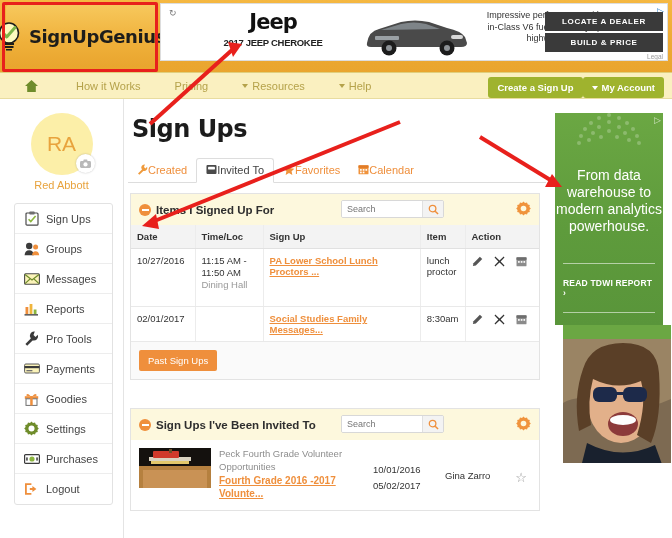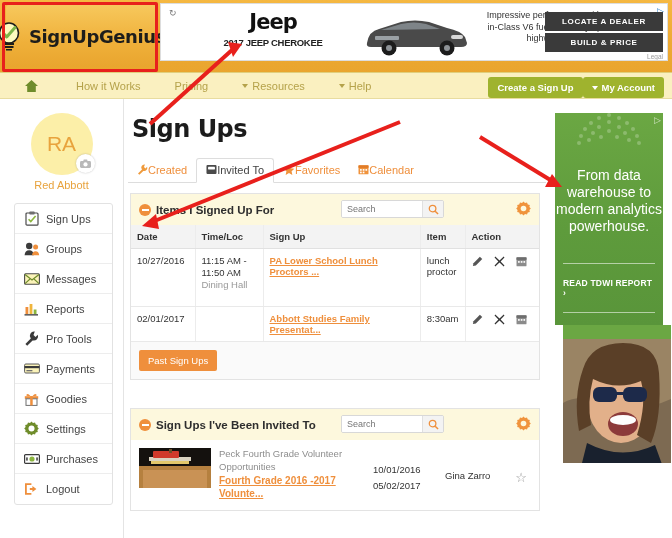--- a/index.html
+++ b/index.html
@@ -576,21 +576,21 @@
                   <rect x="5.6" y="6" width="2" height="2" fill="#fff"></rect>
                   <rect x="8.8" y="6" width="2" height="2" fill="#fff"></rect>
                 </svg>
               </span>
             </td>
           </tr>
           <tr>
             <td class="c-date">02/01/2017</td>
             <td class="c-time"></td>
             <td>
-              <span class="link-o">Abbott Studies Family Presentat...</span>
+              <span class="link-o">Social Studies Family Messages...</span>
             </td>
             <td class="c-item">8:30am</td>
             <td class="c-action">
               <span class="act-icons">
                 <svg width="11" height="11" viewBox="0 0 12 12">
                   <path d="M8.6 0.8 l2.6 2.6 -7 7 -3.2 0.6 0.6 -3.2z" fill="#555"></path>
                 </svg>
                 <svg width="11" height="11" viewBox="0 0 12 12">
                   <path d="M1.4 0.6 L6 5 L10.6 0.6 L11.4 1.6 L7.2 6 L11.4 10.4 L10.6 11.4 L6 7 L1.4 11.4 L0.6 10.4 L4.8 6 L0.6 1.6z" fill="#333"></path>
                 </svg>

